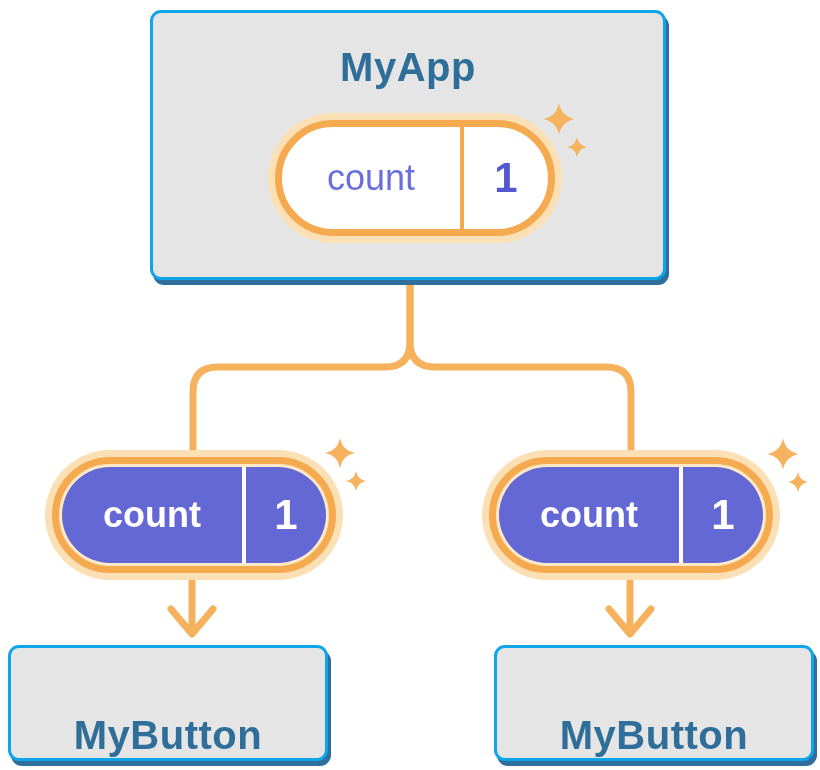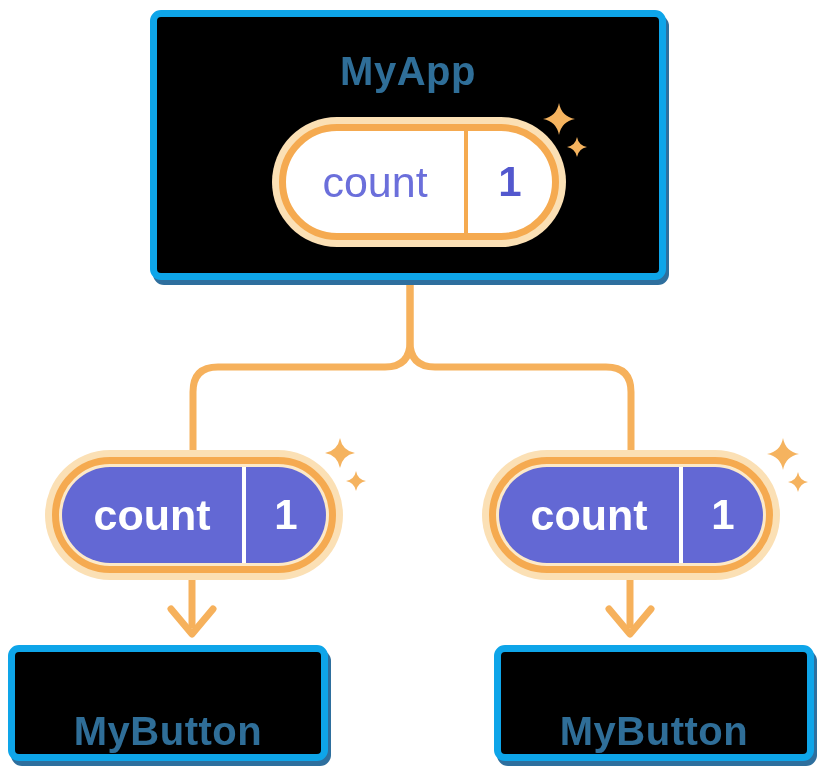--- a/index.html
+++ b/index.html
@@ -18,22 +18,22 @@
     position: absolute; left: 0; top: 0;
     width: 820px; height: 770px;
     pointer-events: none;
   }
   .layer-connectors { z-index: 1; }
   .layer-sparkles  { z-index: 4; }
 
   
   .card {
     position: absolute;
-    background: #000000;
-    border: 7px solid #0ea5e9;
+    background: #e5e5e5;
+    border: 3px solid #0ea5e9;
     border-radius: 11px;
     box-shadow: 3px 5px 0 #2E6F9E;
     z-index: 2;
   }
   .card-root  { left: 150px; top: 10px;  width: 516px; height: 270px; }
   .card-child { top: 645px; width: 320px; height: 116px;
                 display: flex; align-items: flex-end; justify-content: center; }
   .card-child-left  { left: 8px;   }
   .card-child-right { left: 494px; }
 
@@ -69,21 +69,21 @@
 
   .pill-body {
     flex: 1; display: flex; align-items: stretch;
     border-radius: 999px;
   }
   .pill-child .pill-body { background: #6368D4; overflow: hidden; }
 
   .pill-label {
     flex: 1;
     display: flex; align-items: center; justify-content: center;
-    font-size: 43px; color: #6B6FDB; text-align: center;
+    font-size: 36px; color: #6B6FDB; text-align: center;
   }
   .pill-value {
     width: 88px;
     display: flex; align-items: center; justify-content: center;
     font-size: 42px; font-weight: 700; color: #5358CE;
     border-left: 4px solid #F5AA50;
   }
   .pill-child .pill-label { color: #ffffff; font-weight: 600; width: auto; }
   .pill-child .pill-value { color: #ffffff; border-left: 4px solid #ffffff; width: 84px; }
 </style>

